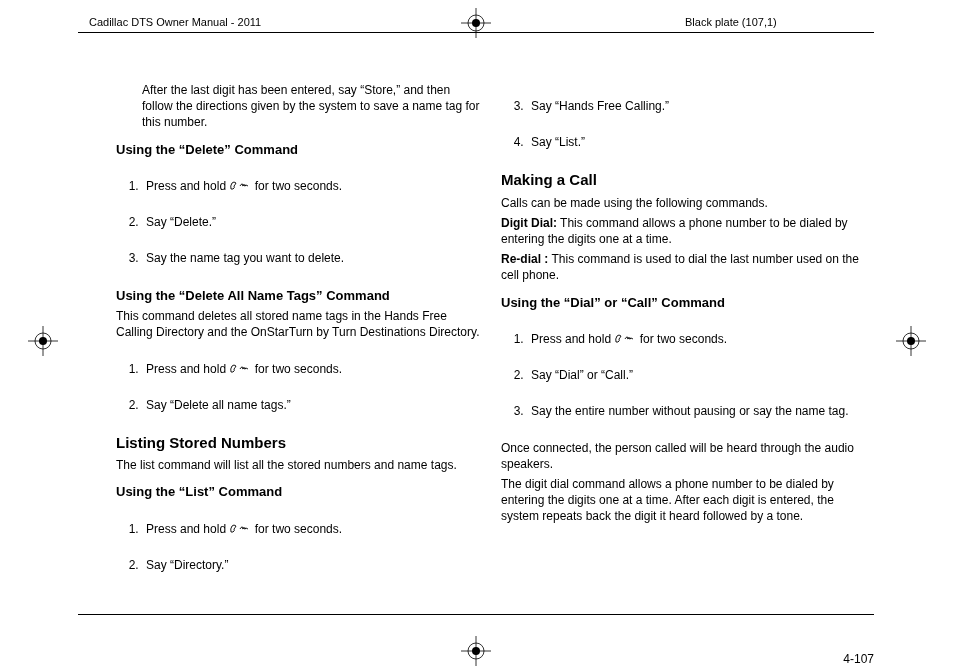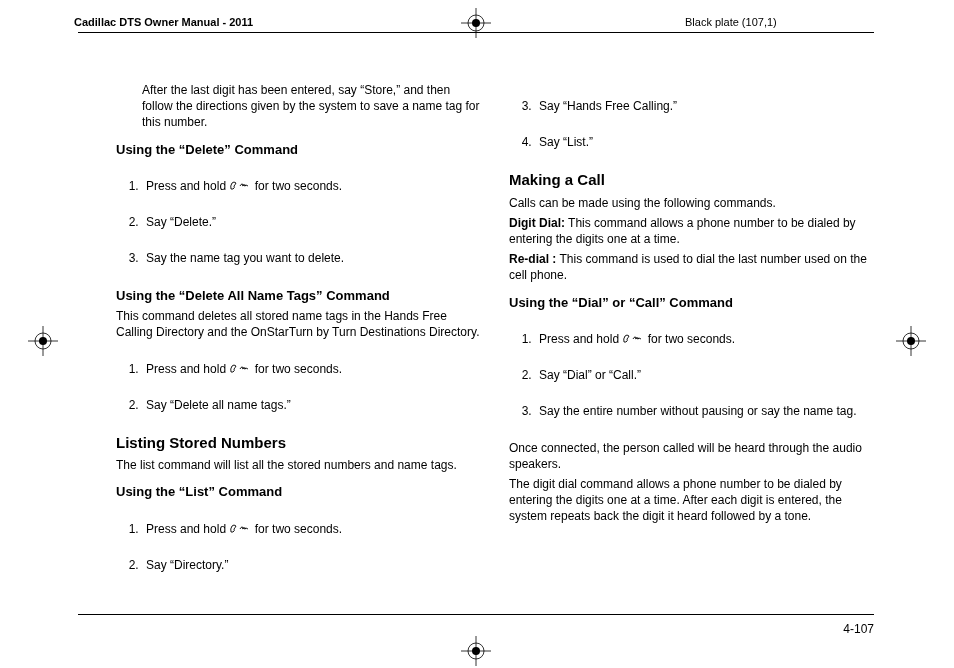--- a/index.html
+++ b/index.html
@@ -22,23 +22,22 @@
     position: absolute;
     top: 16px;
     left: 0;
     width: 100%;
     height: 16px;
     font-size: 11px;
     color: #000;
   }
   .header-left {
     position: absolute;
-    left: 74px;
+    left: 89px;
     top: 0;
-    font-weight: bold;
   }
   .header-right {
     position: absolute;
     left: 685px;
     top: 0;
   }
   .header-rule {
     position: absolute;
     top: 32px;
     left: 78px;
@@ -47,37 +46,37 @@
   }
   .footer-rule {
     position: absolute;
     top: 614px;
     left: 78px;
     width: 796px;
     border-top: 1px solid #000;
   }
   .page-num {
     position: absolute;
-    top: 622px;
+    top: 652px;
     right: 80px;
     font-size: 12px;
   }
   .cropmark {
     position: absolute;
     width: 30px;
     height: 30px;
   }
   .cropmark svg { display:block; }
   .columns {
     position: absolute;
     top: 78px;
     left: 116px;
     width: 758px;
     display: flex;
-    gap: 28px;
+    gap: 20px;
   }
   .col {
     width: 365px;
     font-size: 12px;
     line-height: 1.35;
   }
   .h2 {
     font-size: 15px;
     font-weight: bold;
     margin: 6px 0 2px 0;

